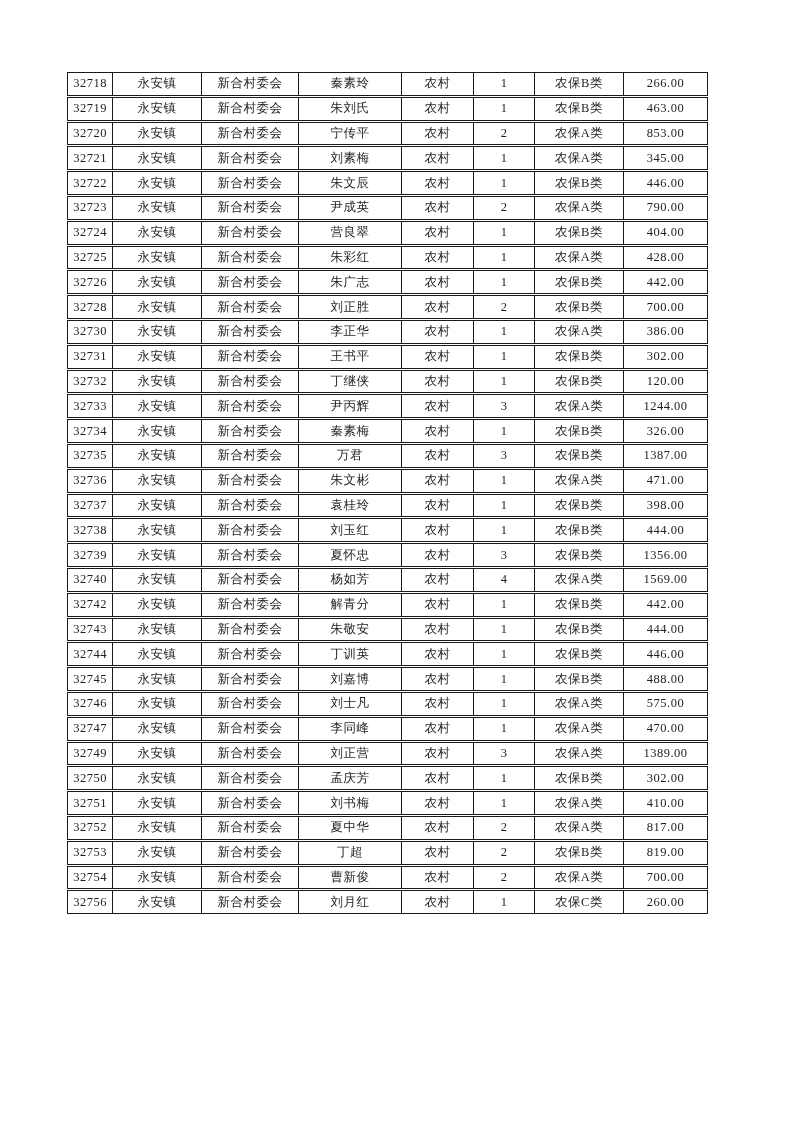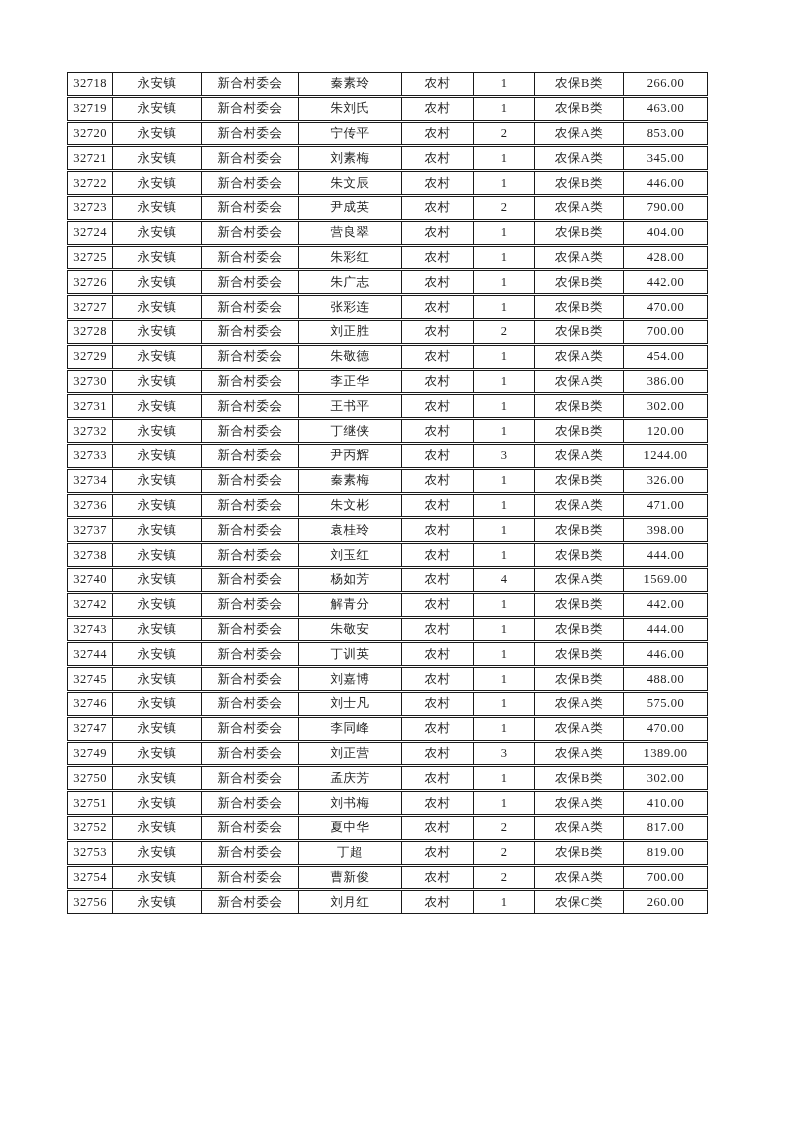--- a/index.html
+++ b/index.html
@@ -149,50 +149,30 @@
           <td>32726</td>
           <td>永安镇</td>
           <td>新合村委会</td>
           <td>朱广志</td>
           <td>农村</td>
           <td>1</td>
           <td>农保B类</td>
           <td>442.00</td>
         </tr>
         <tr>
-          <td>32727</td>
-          <td>永安镇</td>
-          <td>新合村委会</td>
-          <td>张彩连</td>
-          <td>农村</td>
-          <td>1</td>
-          <td>农保B类</td>
-          <td>470.00</td>
-        </tr>
-        <tr>
           <td>32728</td>
           <td>永安镇</td>
           <td>新合村委会</td>
           <td>刘正胜</td>
           <td>农村</td>
           <td>2</td>
           <td>农保B类</td>
           <td>700.00</td>
         </tr>
         <tr>
-          <td>32729</td>
-          <td>永安镇</td>
-          <td>新合村委会</td>
-          <td>朱敬德</td>
-          <td>农村</td>
-          <td>1</td>
-          <td>农保A类</td>
-          <td>454.00</td>
-        </tr>
-        <tr>
           <td>32730</td>
           <td>永安镇</td>
           <td>新合村委会</td>
           <td>李正华</td>
           <td>农村</td>
           <td>1</td>
           <td>农保A类</td>
           <td>386.00</td>
         </tr>
         <tr>
@@ -229,20 +209,30 @@
           <td>32734</td>
           <td>永安镇</td>
           <td>新合村委会</td>
           <td>秦素梅</td>
           <td>农村</td>
           <td>1</td>
           <td>农保B类</td>
           <td>326.00</td>
         </tr>
         <tr>
+          <td>32735</td>
+          <td>永安镇</td>
+          <td>新合村委会</td>
+          <td>万君</td>
+          <td>农村</td>
+          <td>3</td>
+          <td>农保B类</td>
+          <td>1387.00</td>
+        </tr>
+        <tr>
           <td>32736</td>
           <td>永安镇</td>
           <td>新合村委会</td>
           <td>朱文彬</td>
           <td>农村</td>
           <td>1</td>
           <td>农保A类</td>
           <td>471.00</td>
         </tr>
         <tr>
@@ -257,20 +247,30 @@
         </tr>
         <tr>
           <td>32738</td>
           <td>永安镇</td>
           <td>新合村委会</td>
           <td>刘玉红</td>
           <td>农村</td>
           <td>1</td>
           <td>农保B类</td>
           <td>444.00</td>
+        </tr>
+        <tr>
+          <td>32739</td>
+          <td>永安镇</td>
+          <td>新合村委会</td>
+          <td>夏怀忠</td>
+          <td>农村</td>
+          <td>3</td>
+          <td>农保B类</td>
+          <td>1356.00</td>
         </tr>
         <tr>
           <td>32740</td>
           <td>永安镇</td>
           <td>新合村委会</td>
           <td>杨如芳</td>
           <td>农村</td>
           <td>4</td>
           <td>农保A类</td>
           <td>1569.00</td>

